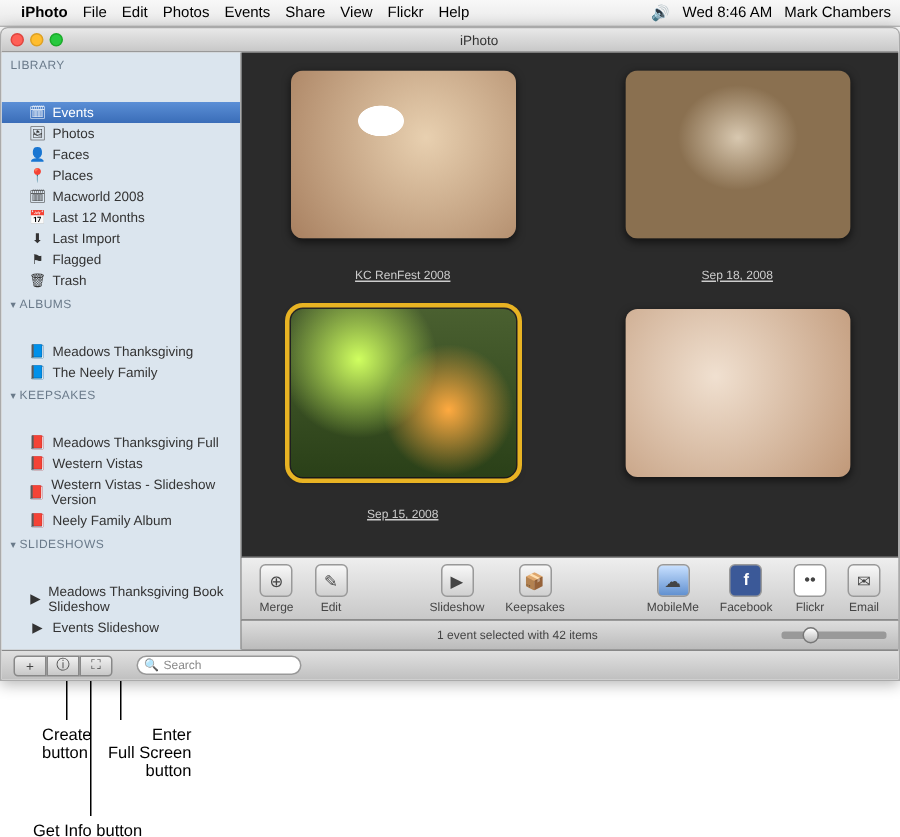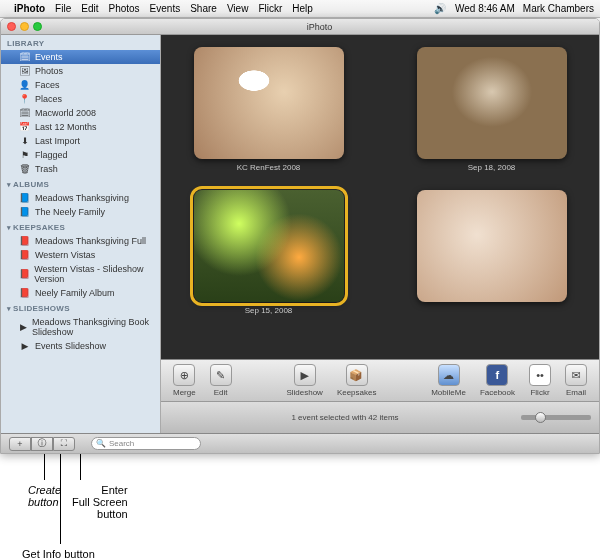--- a/index.html
+++ b/index.html
@@ -15,51 +15,51 @@
 .titlebar { height: 16px; background: linear-gradient(#e8e8e8,#c8c8c8); display: flex; align-items: center; padding: 0 6px; border-bottom: 1px solid #999; }
 .tlight { width: 9px; height: 9px; border-radius: 50%; margin-right: 4px; display: inline-block; }
 .red { background: #ff5f56; border: 1px solid #e0443e; }
 .yellow { background: #ffbd2e; border: 1px solid #dea123; }
 .green { background: #27c93f; border: 1px solid #1aab29; }
 .title { flex: 1; text-align: center; font-size: 9px; color: #333; }
 
 .content { display: flex; height: 398px; }
 
 .sidebar { width: 160px; background: #dbe5ee; border-right: 1px solid #aaa; overflow-y: auto; font-size: 9px; color: #333; }
-.cat { font-size: 8px; color: #6a7a8a; font-weight: bold; padding: 4px 6px 2px; letter-spacing: .3px; }
+.cat { font-size: 8px; color: #6a7a8a; font-weight: normal; padding: 4px 6px 20px; letter-spacing: .3px; }
 .cat::before { content: "▾ "; font-size: 7px; }
 .cat.noarrow::before { content: ""; }
 .sbitem { padding: 2px 6px 2px 18px; display: flex; align-items: center; gap: 4px; cursor: default; }
 .sbitem.sel { background: linear-gradient(#5b8fd6,#3a6db8); color: #fff; }
 .sbitem .gly { width: 12px; display: inline-block; text-align: center; font-size: 9px; }
 
 .main { flex: 1; background: #2b2b2b; display: flex; flex-direction: column; }
 .grid { flex: 1; overflow: hidden; padding: 12px 16px; display: grid; grid-template-columns: 1fr 1fr; gap: 18px 40px; align-content: start; }
 .event { display: flex; flex-direction: column; align-items: center; }
 .thumb { width: 150px; height: 112px; border-radius: 8px; background: #555; box-shadow: 0 2px 6px rgba(0,0,0,.6); position: relative; }
 .thumb.sel { outline: 3px solid #e8b323; outline-offset: 1px; }
-.cap { color: #ccc; font-size: 8px; margin-top: 4px; text-align: center; }
+.cap { color: #ccc; font-size: 8px; margin-top: 20px; text-align: center; text-decoration: underline; }
 
 .t1 { background: radial-gradient(60px 40px at 40% 30%, #fff 0%, #fff 25%, transparent 26%), radial-gradient(circle at 60% 40%, #e8d0b0, #a88060); }
 .t2 { background: radial-gradient(40px 35px at 50% 40%, #d8c8b0, #8a7050), #6a5a48; }
 .t3 { background: radial-gradient(circle at 30% 30%, #d0ff60, transparent 40%), radial-gradient(circle at 70% 60%, #ffaa40, transparent 35%), linear-gradient(#4a6030,#2a4018); }
 .t4 { background: radial-gradient(70px 55px at 55% 50%, #f0d8c0 0%, #f0d8c0 40%, transparent 41%), linear-gradient(#b8b8b8,#888); }
 .t5 { background: radial-gradient(circle at 40% 40%, #f0e0d0, #c09878), linear-gradient(#b89878,#886048); }
 
 .toolbar { height: 42px; background: linear-gradient(#eee,#c8c8c8); border-top: 1px solid #888; display: flex; align-items: center; padding: 0 6px; gap: 4px; font-size: 8px; color: #444; }
 .tb-group { display: flex; align-items: center; gap: 2px; }
 .tb-btn { display: flex; flex-direction: column; align-items: center; padding: 2px 6px; cursor: pointer; }
 .tb-ico { width: 22px; height: 22px; border-radius: 4px; background: linear-gradient(#f8f8f8,#d0d0d0); border: 1px solid #999; display: flex; align-items: center; justify-content: center; font-size: 11px; }
 .tb-btn .lab { margin-top: 2px; }
 .tb-sp { flex: 1; }
 .tb-ico.blue { background: linear-gradient(#c8e0ff,#6090d0); }
 .tb-ico.fb { background: #3b5998; color: #fff; font-weight: bold; }
 .tb-ico.flk { background: #fff; }
 
-.statusbar { height: 32px; background: linear-gradient(#ddd,#bbb); border-top: 1px solid #999; display: flex; align-items: center; font-size: 8px; color: #444; padding: 0 8px; }
+.statusbar { height: 20px; background: linear-gradient(#ddd,#bbb); border-top: 1px solid #999; display: flex; align-items: center; font-size: 8px; color: #444; padding: 0 8px; }
 .btm-left { display: flex; align-items: center; gap: 0; }
 .btm-btn { width: 22px; height: 14px; background: linear-gradient(#f0f0f0,#c8c8c8); border: 1px solid #888; display: flex; align-items: center; justify-content: center; font-size: 9px; cursor: pointer; }
 .btm-btn:first-child { border-radius: 3px 0 0 3px; }
 .btm-btn:last-child { border-radius: 0 3px 3px 0; }
 .search { margin-left: 16px; width: 110px; height: 13px; border-radius: 7px; background: #fff; border: 1px solid #999; display: flex; align-items: center; padding: 0 4px; font-size: 8px; color: #888; }
 .status-txt { flex: 1; text-align: center; }
 .zoom { width: 70px; height: 5px; background: #999; border-radius: 2px; position: relative; }
 .zoom::after { content: ""; position: absolute; left: 20%; top: -3px; width: 9px; height: 9px; border-radius: 50%; background: linear-gradient(#fff,#bbb); border: 1px solid #777; }
 
 .annotations { position: relative; width: 600px; height: 120px; font-family: Arial, sans-serif; font-size: 11px; color: #000; }
@@ -250,19 +250,19 @@
       <span>🔍</span>
       <span style="margin-left:3px">Search</span>
     </span>
   </div>
 </div>
 
 <div class="annotations">
   <div class="ann-line" style="left:44px; top:0; width:1px; height:26px;"></div>
   <div class="ann-line" style="left:60px; top:0; width:1px; height:90px;"></div>
   <div class="ann-line" style="left:80px; top:0; width:1px; height:26px;"></div>
-  <div class="ann-text" style="left:28px; top:30px; white-space:pre;font-style:italic;">Create
+  <div class="ann-text" style="left:28px; top:30px; white-space:pre;">Create
 button</div>
   <div class="ann-text" style="left:72px; top:30px; white-space:pre;text-align:right;">Enter
 Full Screen
 button</div>
   <div class="ann-text" style="left:22px; top:94px;">Get Info button</div>
 </div>
 
 </body></html>

